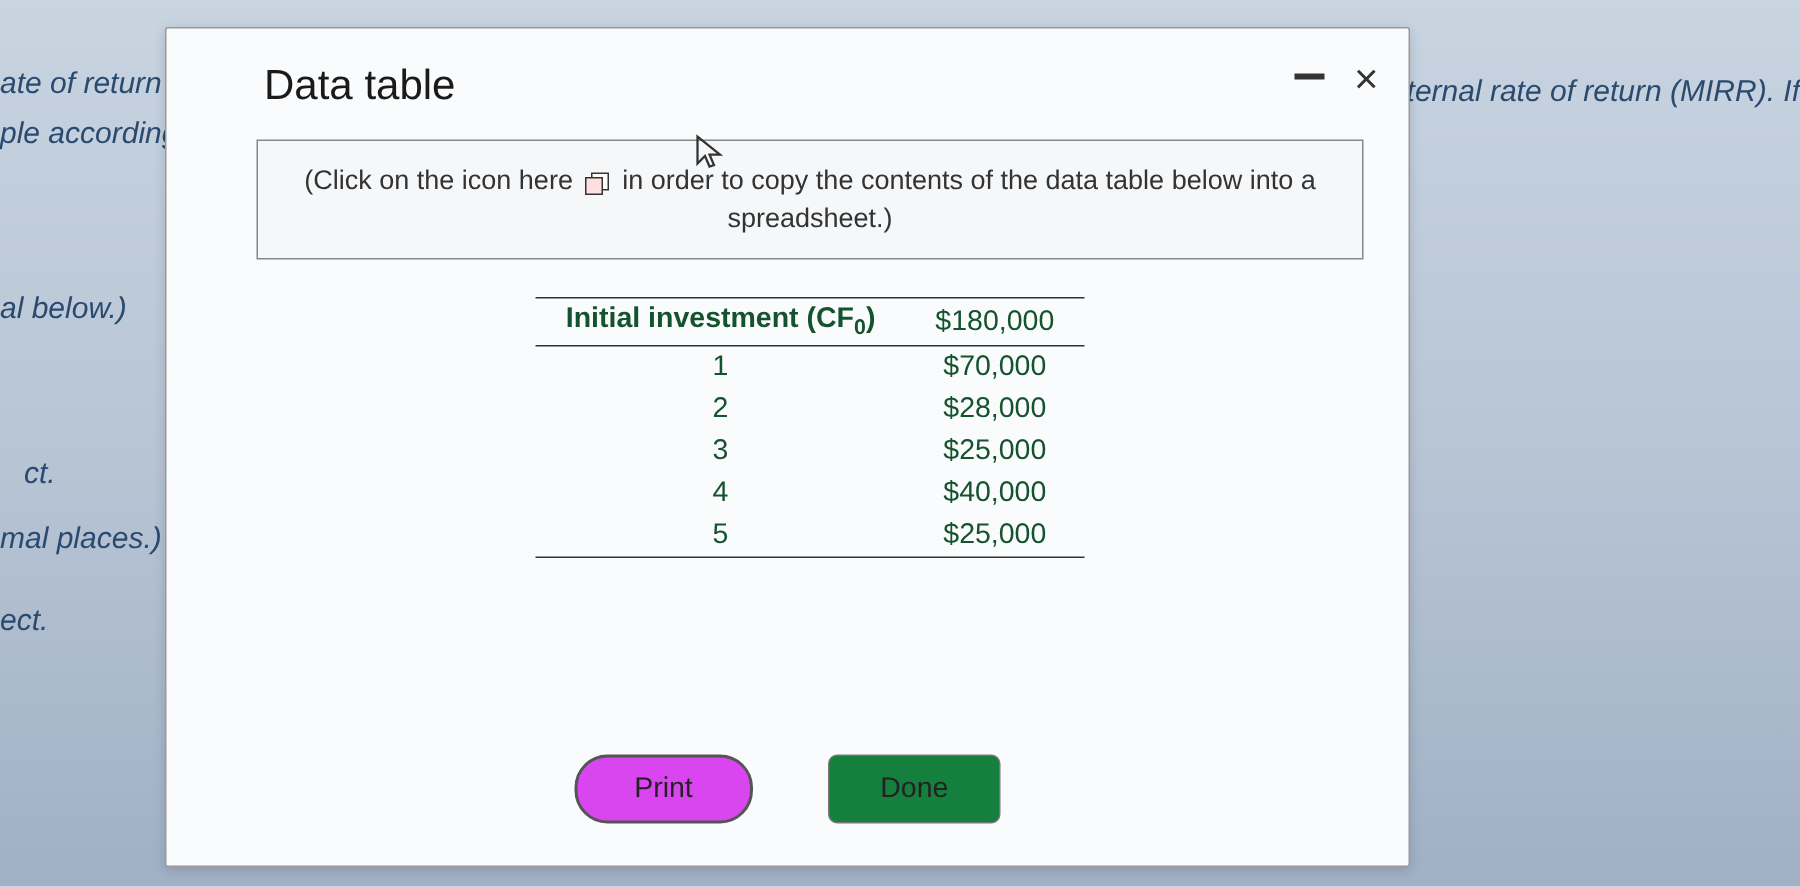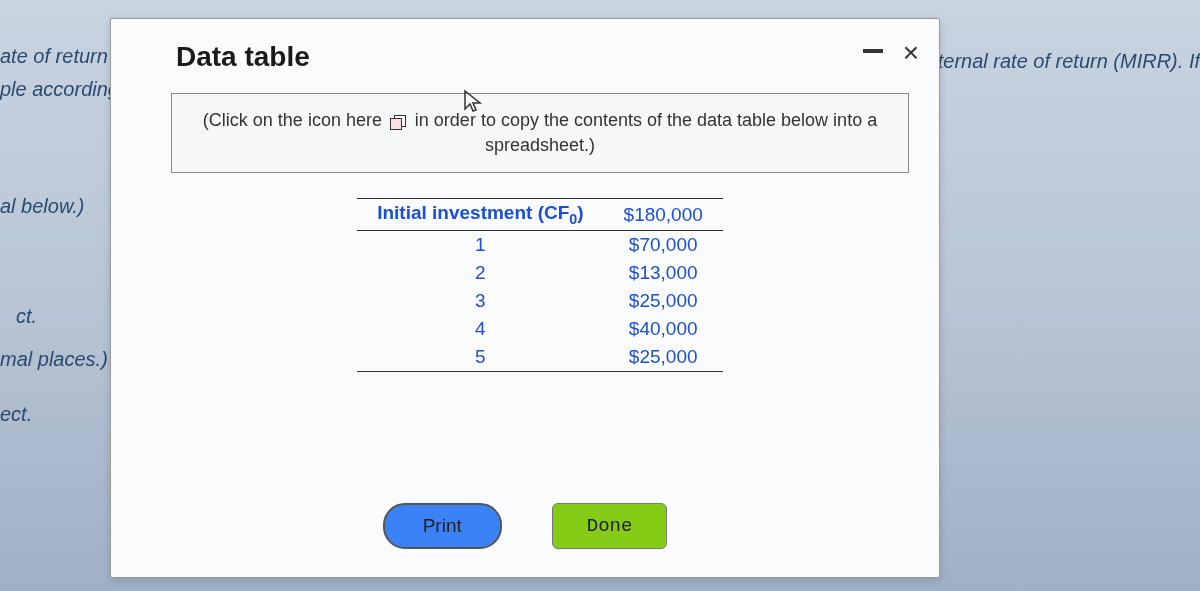--- a/index.html
+++ b/index.html
@@ -47,21 +47,21 @@
       border-radius: 2px;
       box-shadow: 0 2px 8px rgba(0,0,0,0.15);
     }
     .modal-header {
       position: relative;
       padding: 22px 30px 10px 65px;
     }
     .modal-title {
       font-size: 28px;
       color: #1a1a1a;
-      font-weight: bold;
+      font-weight: normal;
     }
     .modal-controls {
       position: absolute;
       top: 20px;
       right: 20px;
       display: flex;
       gap: 20px;
       align-items: center;
     }
     .minimize-btn {
@@ -133,21 +133,21 @@
       justify-content: center;
       margin-top: 5px;
     }
     .data-table {
       border-collapse: collapse;
       font-size: 19px;
     }
     .data-table td, .data-table th {
       padding: 3px 20px;
       text-align: center;
-      color: #1d4ed8;
+      color: #14532d;
     }
     .data-table th {
       font-weight: bold;
       font-style: normal;
     }
     .row-top-border td, .row-top-border th {
       border-top: 1.5px solid #333;
     }
     .row-bottom-border td, .row-bottom-border th {
       border-bottom: 1.5px solid #333;
@@ -162,30 +162,29 @@
       width: 100%;
       display: flex;
       justify-content: center;
       gap: 50px;
     }
     .btn {
       padding: 10px 38px;
       font-size: 19px;
       border: 2px solid #555;
       border-radius: 22px;
-      background: #3b82f6;
+      background: #d946ef;
       cursor: pointer;
       color: #222;
     }
     .btn-done {
-      background: #84cc16;
+      background: #15803d;
       border-radius: 6px;
       border: 1.5px solid #777;
       padding: 10px 34px;
-      font-family: Liberation Mono, monospace;
     }
   </style>
 </head>
 <body>
 
 <div class="background-text bg-text-1">ate of return F</div>
 <div class="background-text bg-text-2">ple according t</div>
 <div class="background-text bg-text-3">al below.)</div>
 <div class="background-text bg-text-4">ct.</div>
 <div class="background-text bg-text-5">mal places.)</div>
@@ -222,21 +221,21 @@
               <span>Initial investment (CF</span><span class="sub">0</span><span>)</span>
             </th>
             <td>$180,000</td>
           </tr>
           <tr class="row-top-border">
             <td>1</td>
             <td>$70,000</td>
           </tr>
           <tr>
             <td>2</td>
-            <td>$13,000</td>
+            <td>$28,000</td>
           </tr>
           <tr>
             <td>3</td>
             <td>$25,000</td>
           </tr>
           <tr>
             <td>4</td>
             <td>$40,000</td>
           </tr>
           <tr class="row-bottom-border">

